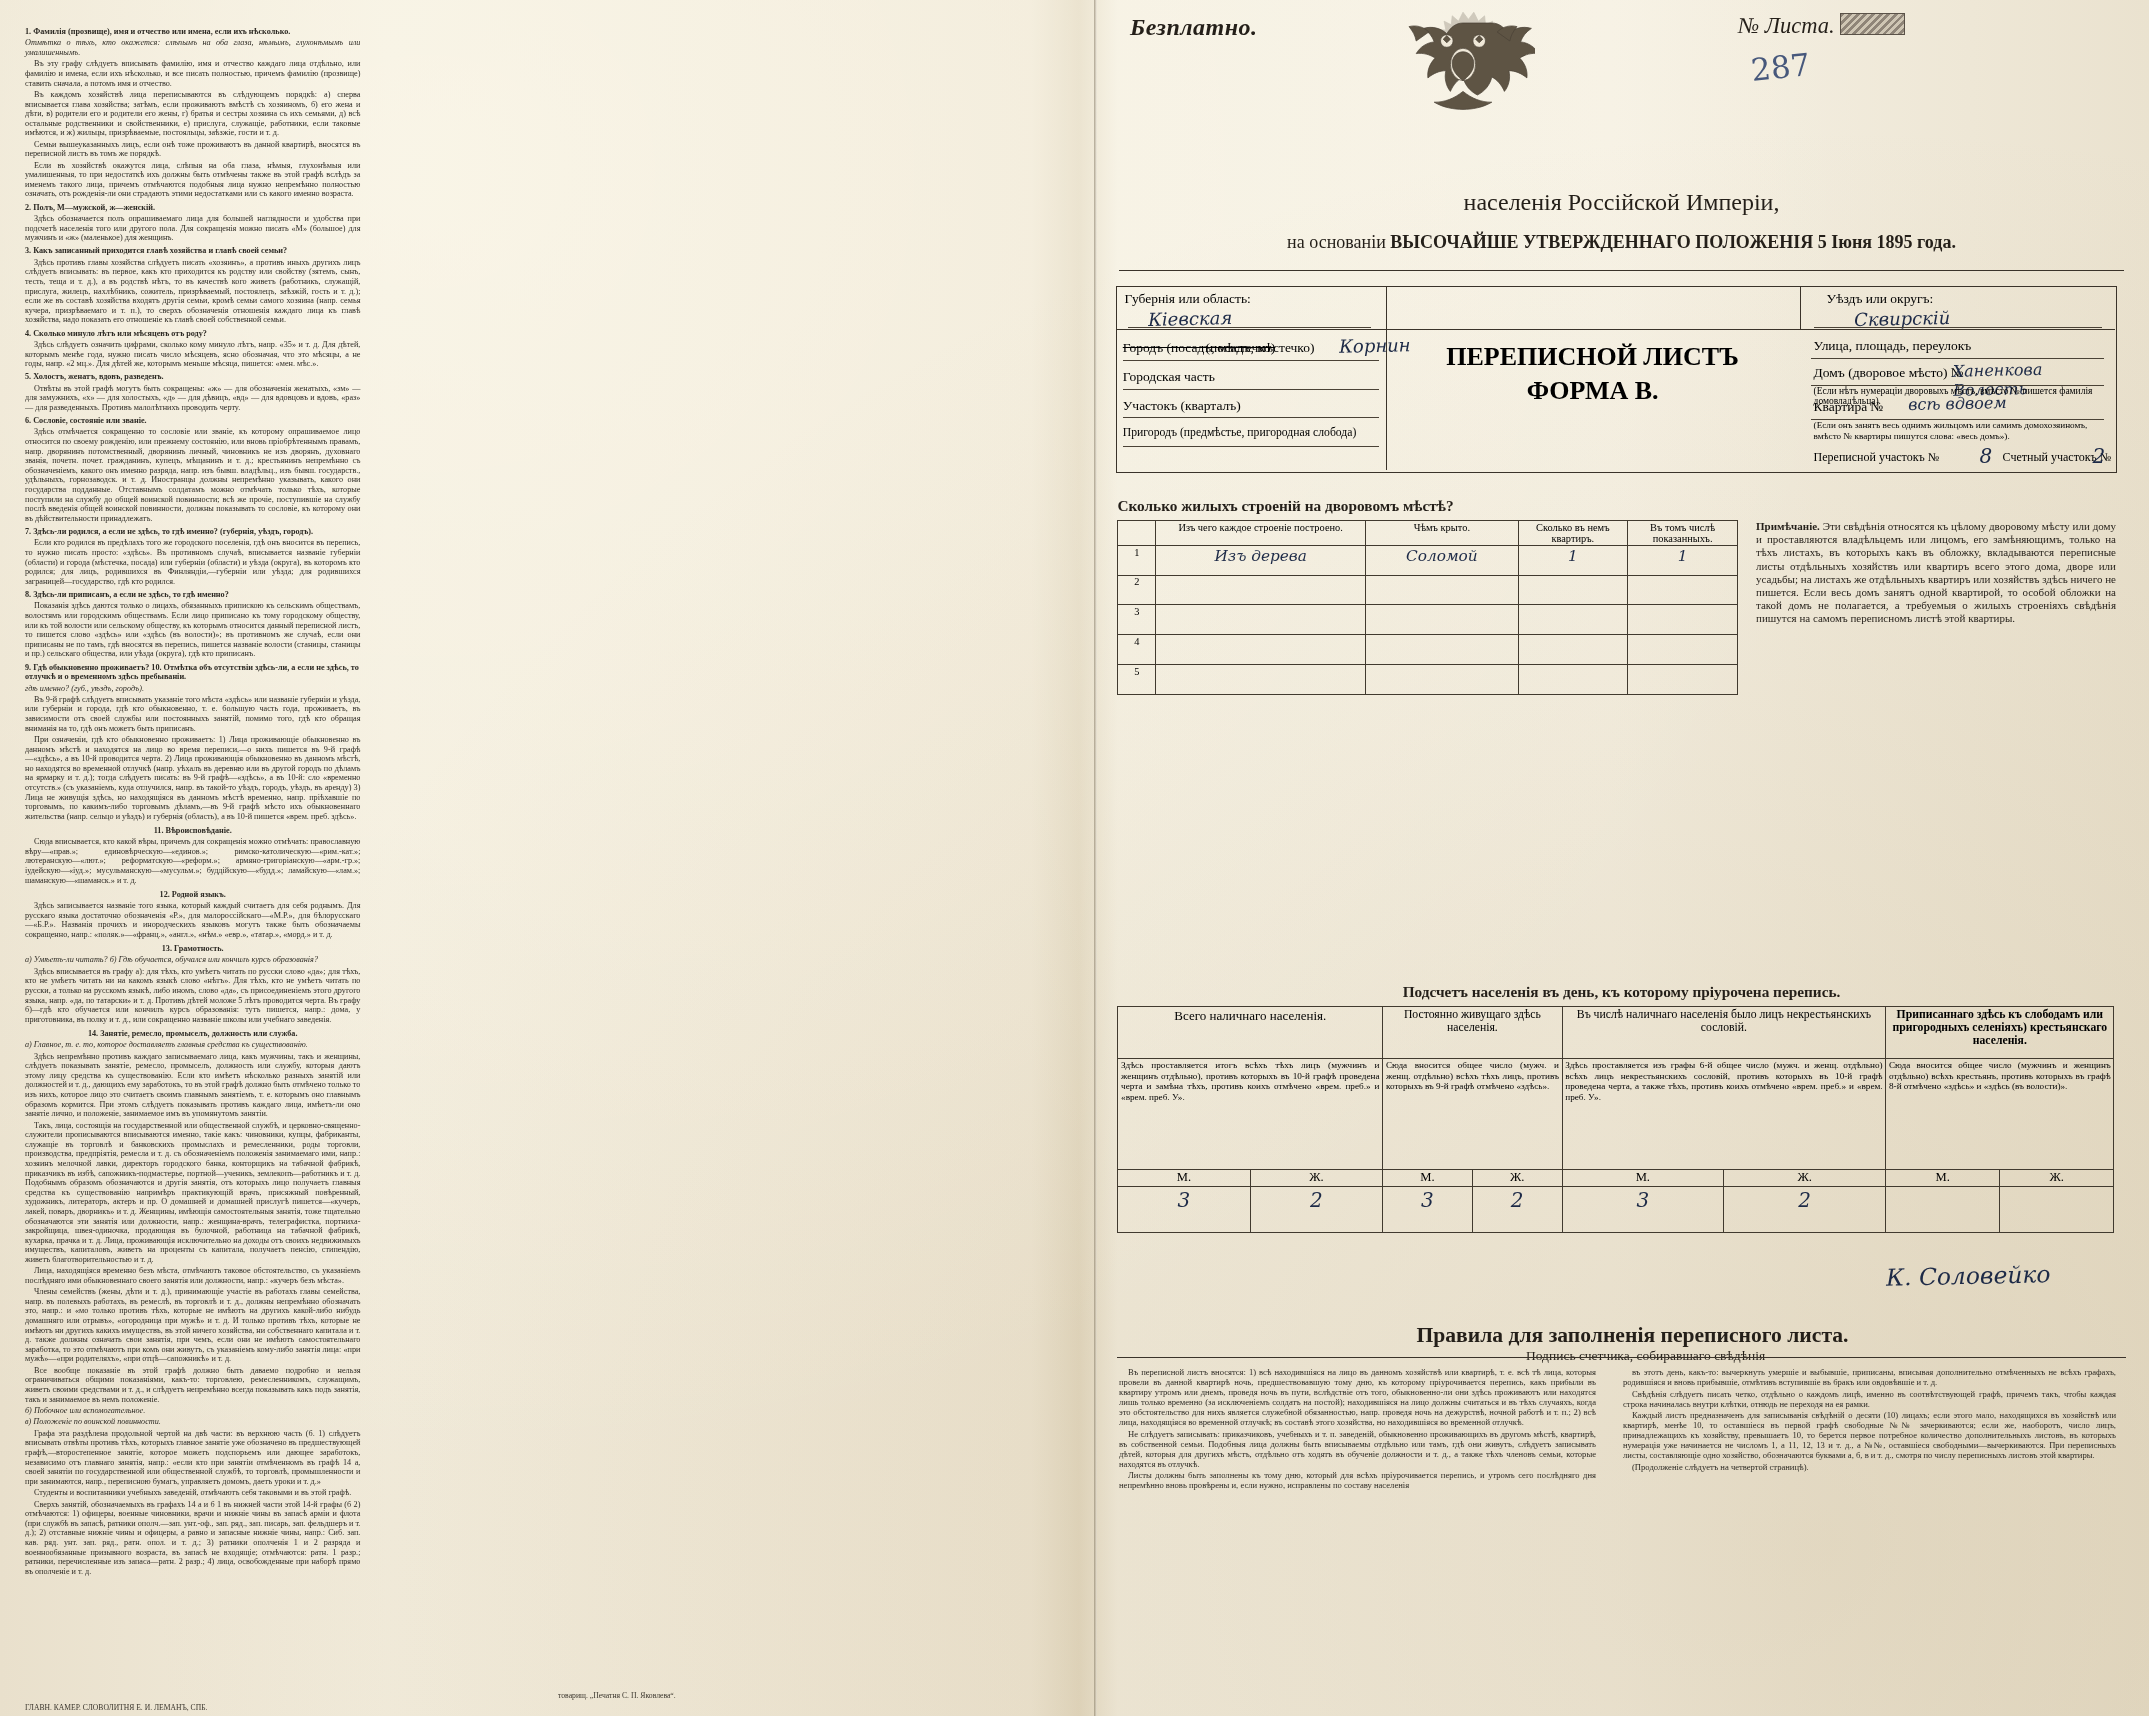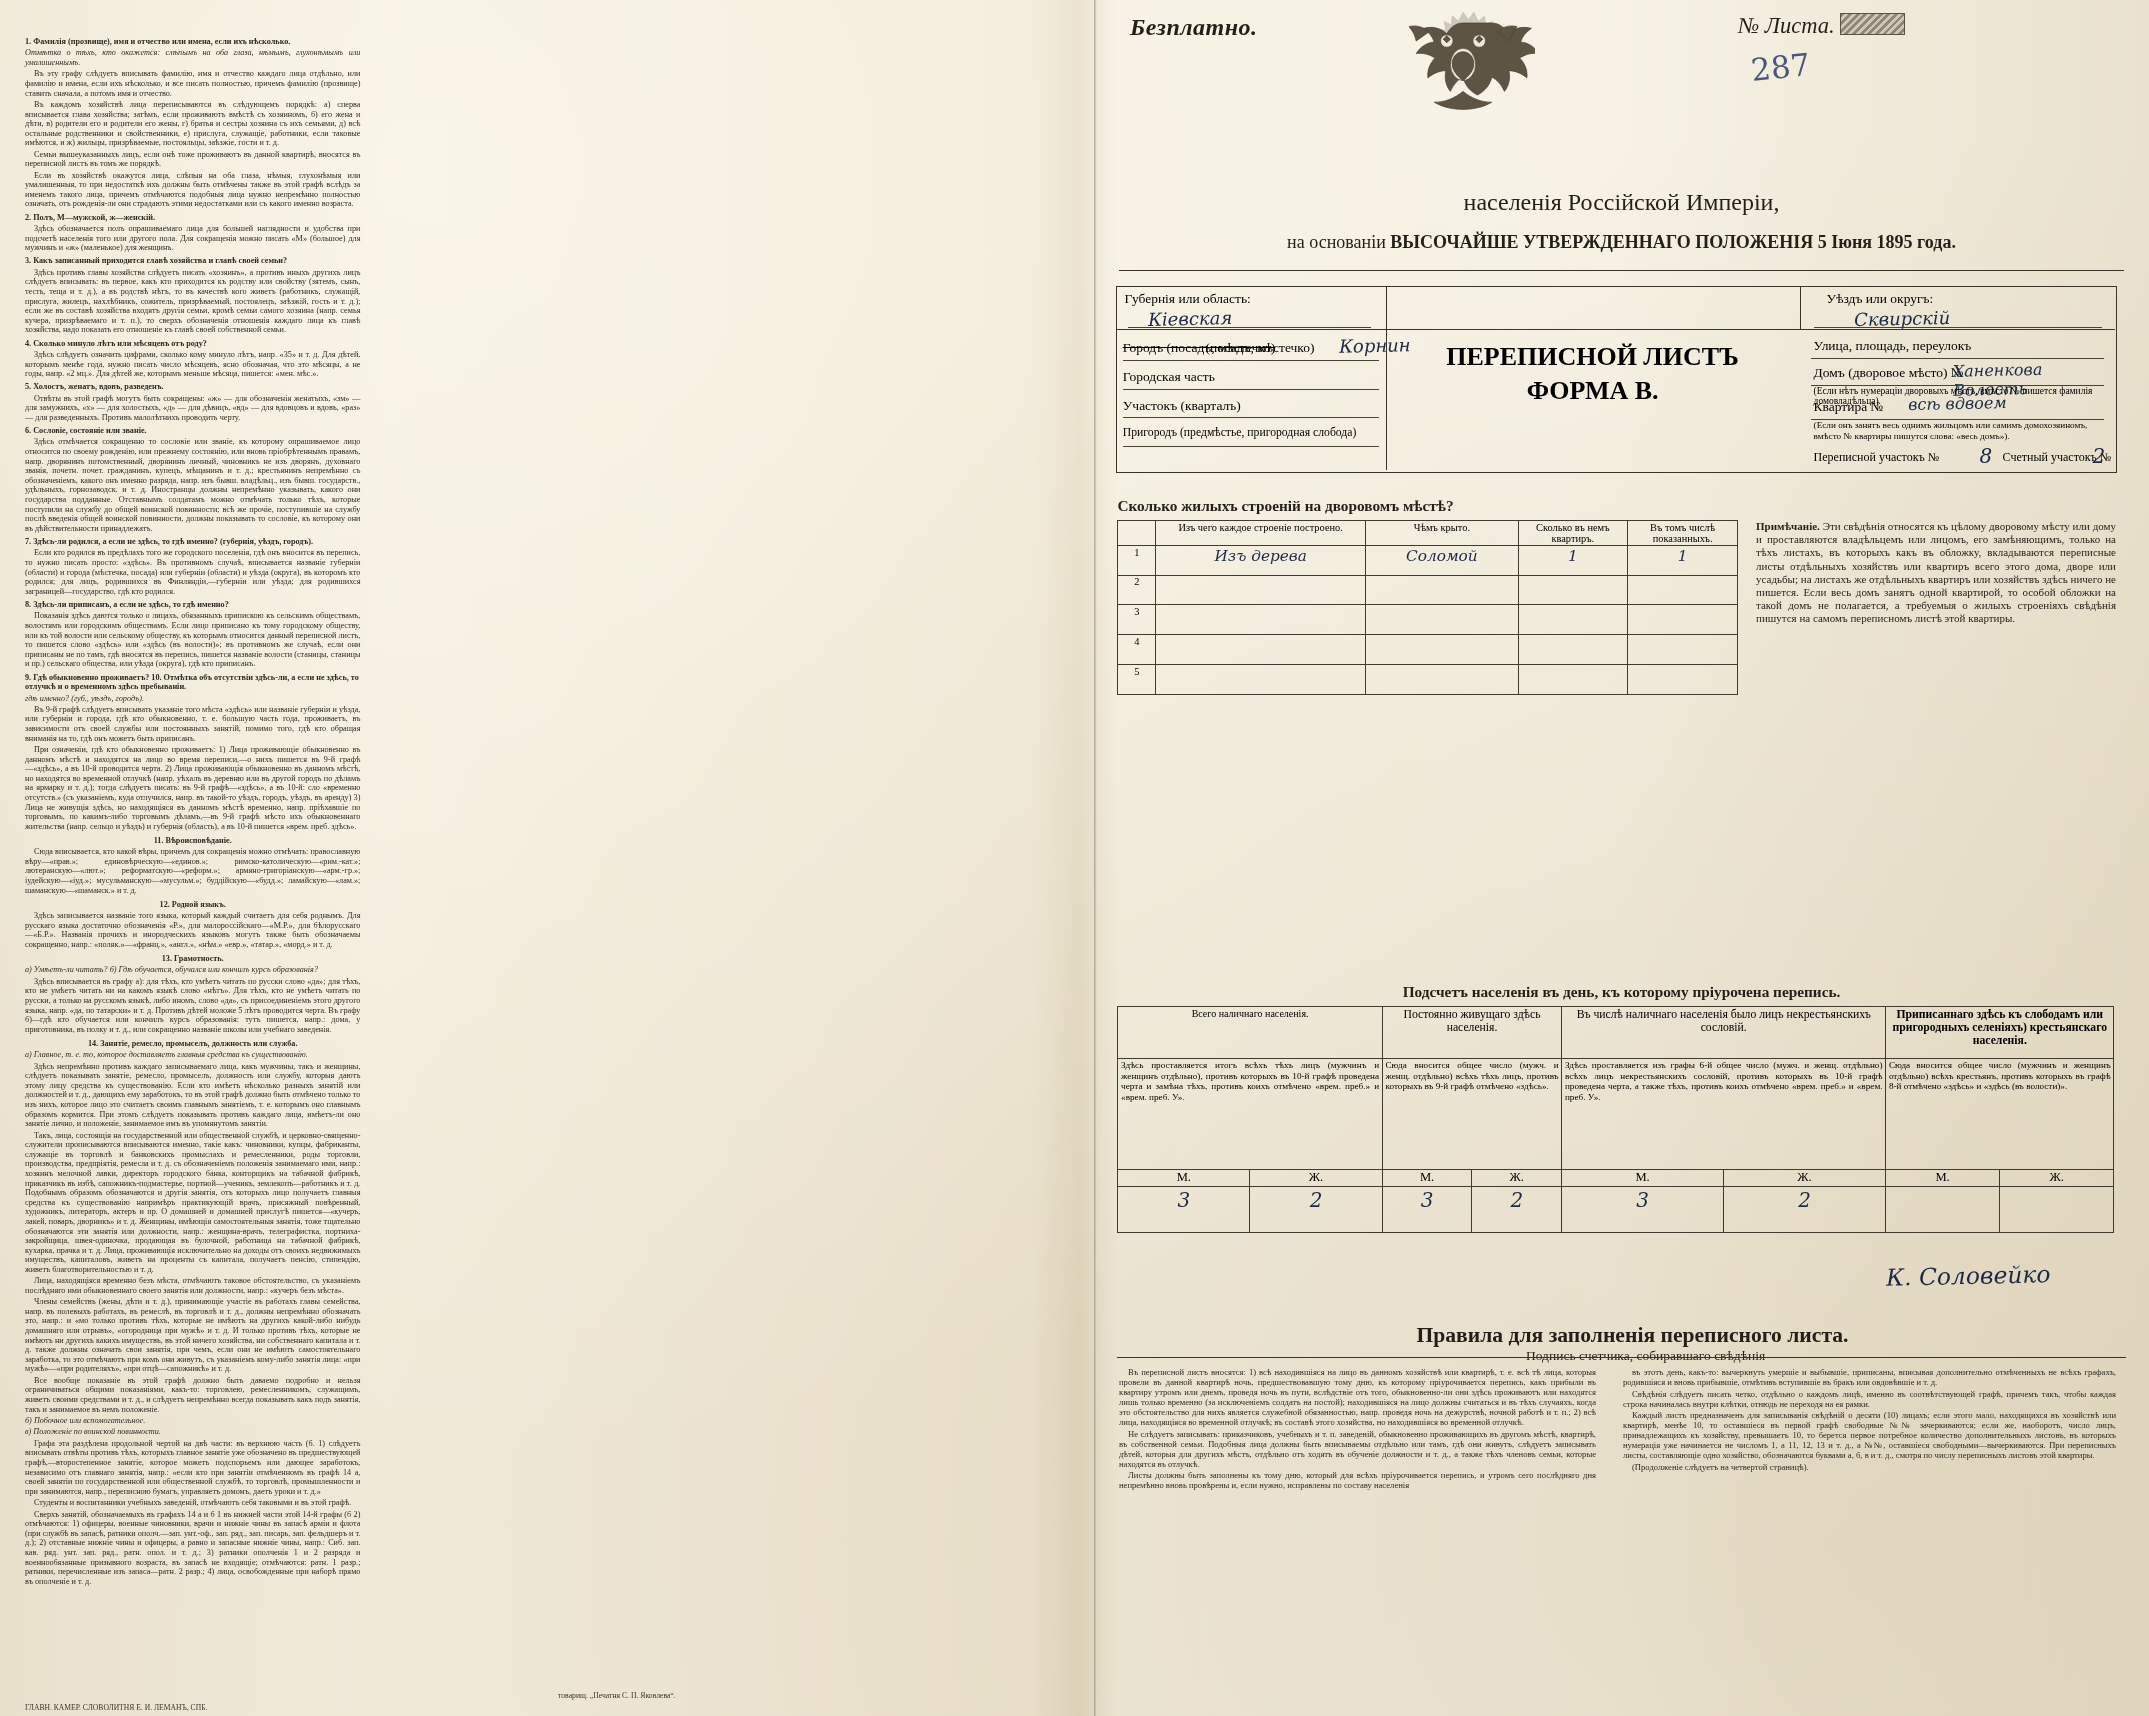--- a/index.html
+++ b/index.html
@@ -13,21 +13,21 @@
   
   #page:before{
     content:"";position:absolute;inset:0;
     background:
       radial-gradient(ellipse at 20% 10%, rgba(255,252,240,0.55), rgba(255,252,240,0) 60%),
       radial-gradient(ellipse at 85% 90%, rgba(190,170,130,0.30), rgba(190,170,130,0) 65%),
       linear-gradient(90deg, #e9e0cc 0%, #f2ecdc 18%, #efe7d5 48%, #e3d9c2 50.2%, #f4efe1 52%, #f6f1e4 75%, #eae2cf 100%);
     pointer-events:none;
   }
   .sheet{position:absolute;top:0;bottom:0;}
-  .left{left:0;width:1094px;margin-top:10px;}
+  .left{left:0;width:1094px;}
   .right{left:1094px;right:0;}
   
   .left-inner{
     position:absolute;left:25px;right:16px;top:23.4px;bottom:16px;
     column-count:3;column-gap:23.4px;column-fill:auto;
     font-size:8.2px;line-height:1.17;color:#2d2a24;text-align:justify;
     hyphens:auto;
   }
   .left-inner p{margin:0 0 1.8px 0;text-indent:9px;}
   .left-inner .hdr{
@@ -270,21 +270,21 @@
     </table>
     <div class="r note" style="left:662px;top:520px;width:360px;">
       <b>Примѣчаніе.</b>
       <span>Эти свѣдѣнія относятся къ цѣлому дворовому мѣсту или дому и проставляются владѣльцемъ или лицомъ, его замѣняющимъ, только на тѣхъ листахъ, въ которыхъ какъ въ обложку, вкладываются переписные листы отдѣльныхъ хозяйствъ или квартиръ всего этого дома, дворе или усадьбы; на листахъ же отдѣльныхъ квартиръ или хозяйствъ здѣсь ничего не пишется. Если весь домъ занятъ одной квартирой, то особой обложки на такой домъ не полагается, а требуемыя о жилыхъ строеніяхъ свѣдѣнія пишутся на самомъ переписномъ листѣ этой квартиры.</span>
     </div>
 
     <div class="r sec-title" style="left:0;right:0;top:983px;text-align:center;">Подсчетъ населенія въ день, къ которому пріурочена перепись.</div>
     <table class="grid" style="left:23.4px;top:1006px;width:997px;">
       <thead>
         <tr id="pop-head">
-            <th colspan="2" style="text-align: center; font-weight: normal; font-size: 10px; height: 49px; width: 249px;">Всего наличнаго населенія.</th>
+            <th colspan="2" style="text-align: center; font-weight: normal; font-size: 13px; height: 49px; width: 249px;">Всего наличнаго населенія.</th>
             <th colspan="2" style="text-align: center; font-weight: normal; font-size: 11.7px; height: 49px; width: 249px;">Постоянно живущаго здѣсь населенія.</th>
             <th colspan="2" style="text-align: center; font-weight: normal; font-size: 11.7px; height: 49px; width: 249px;">Въ числѣ наличнаго населенія было лицъ некрестьянскихъ сословій.</th>
             <th colspan="2" style="text-align: center; font-weight: bold; font-size: 11.7px; height: 49px; width: 249px;">Приписаннаго здѣсь къ слободамъ или пригородныхъ селеніяхъ) крестьянскаго населенія.</th>
           </tr>
         <tr id="pop-notes">
             <td colspan="2" style="font-size: 9.2px; line-height: 1.18; height: 108px; text-align: justify;">Здѣсь проставляется итогъ всѣхъ тѣхъ лицъ (мужчинъ и женщинъ отдѣльно), противъ которыхъ въ 10-й графѣ проведена черта и замѣна тѣхъ, противъ коихъ отмѣчено «врем. преб.» и «врем. преб. У».</td>
             <td colspan="2" style="font-size: 9.2px; line-height: 1.18; height: 108px; text-align: justify;">Сюда вносится общее число (мужч. и женщ. отдѣльно) всѣхъ тѣхъ лицъ, противъ которыхъ въ 9-й графѣ отмѣчено «здѣсь».</td>
             <td colspan="2" style="font-size: 9.2px; line-height: 1.18; height: 108px; text-align: justify;">Здѣсь проставляется изъ графы 6-й общее число (мужч. и женщ. отдѣльно) всѣхъ лицъ некрестьянскихъ сословій, противъ которыхъ въ 10-й графѣ проведена черта, а также тѣхъ, противъ коихъ отмѣчено «врем. преб.» и «врем. преб. У».</td>
             <td colspan="2" style="font-size: 9.2px; line-height: 1.18; height: 108px; text-align: justify;">Сюда вносится общее число (мужчинъ и женщинъ отдѣльно) всѣхъ крестьянъ, противъ которыхъ въ графѣ 8-й отмѣчено «здѣсь» и «здѣсь (въ волости)».</td>
           </tr>

